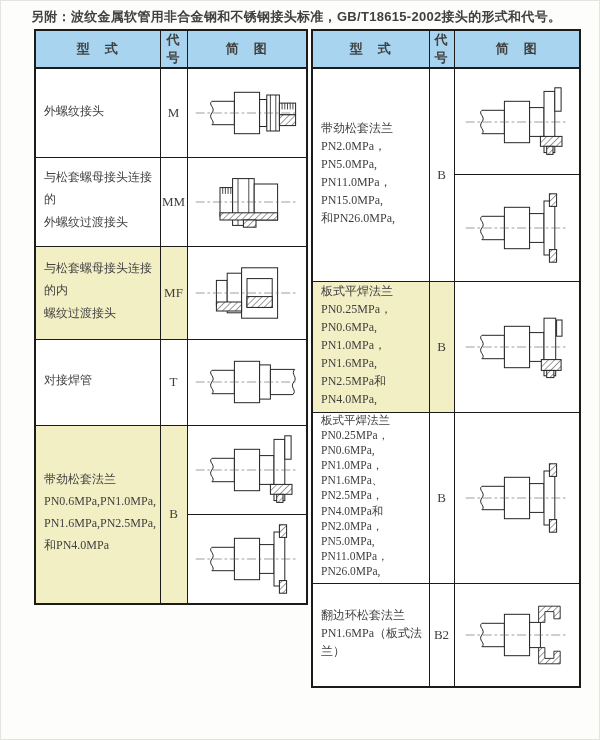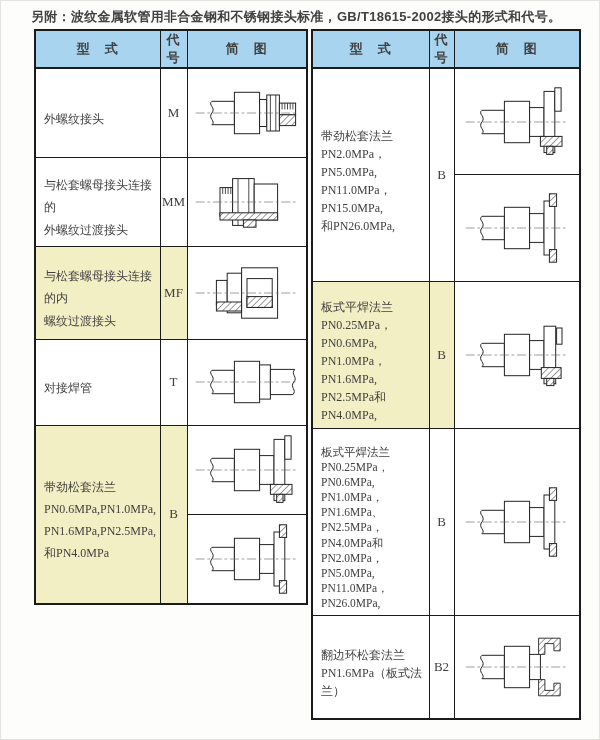--- a/index.html
+++ b/index.html
@@ -6,21 +6,21 @@
   .page{position:relative;width:600px;height:740px;background:#fdfdfc;border:1px solid #e3e3e0;
         box-sizing:border-box;font-family:"Liberation Sans",sans-serif;color:#404040;overflow:hidden;}
   .title{position:absolute;left:30px;top:7px;width:552px;font-size:13px;font-weight:bold;
          letter-spacing:.3px;line-height:1.4;}
   table{border-collapse:collapse;table-layout:fixed;position:absolute;top:28px;background:#fff;}
   table{border:2px solid #1b1b1b;}
   th,td{border:1px solid #1b1b1b;padding:0;vertical-align:middle;box-sizing:border-box;}
   th{background:#a9d4ef;font-size:13px;font-weight:bold;height:25px;border-bottom:2px solid #1b1b1b;
      letter-spacing:1px;}
   td.type{font-family:"Liberation Serif",serif;font-size:12px;line-height:1.85;
-          padding:16px 3px 4px 8px;white-space:pre-line;}
+          padding:0 3px 4px 8px;white-space:pre-line;}
   #rt td.type{line-height:1.5;margin-top:40px;}
   #rt tr.rr2 td.type{line-height:1.32;font-size:11.5px;}
   td.code{font-family:"Liberation Serif",serif;font-size:13px;text-align:center;}
   .hl{background:#f3efc5;}
   #lt{left:33px;width:272px;}
   #rt{left:310px;width:268px;}
   #lt tr.lr0{height:89px;} #lt tr.lr1{height:92px;} #lt tr.lr2{height:89px;margin-left:13px;}
   #lt tr.lr3{height:93px;margin-top:20px;} #lt tr.lr4{height:86px;} #lt tr.lr5{height:179px;}
   #rt tr.rr0{height:213px;} #rt tr.rr1{height:100px;} #rt tr.rr2{height:105px;}
   #rt tr.rr3{height:107px;} #rt tr.rr4{height:103px;}

